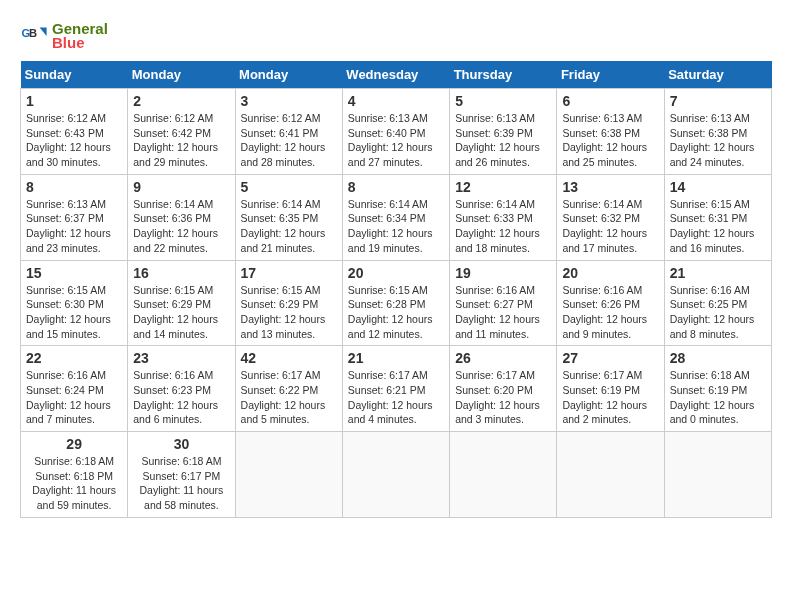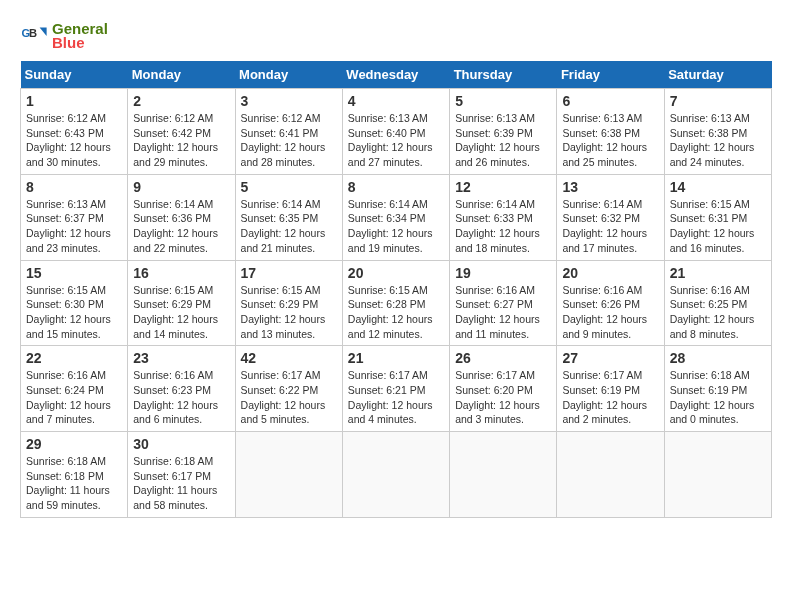--- a/index.html
+++ b/index.html
@@ -66,20 +66,21 @@
       display: block;
       margin-bottom: 2px;
     }
     .day-info {
       color: #333;
       font-size: 10.5px;
       line-height: 1.4;
     }
     tr:last-child td {
       border-bottom: 1px solid #ccc;
+      text-align: center;
     }
     .empty {
       background: #f9f9f9;
     }
   </style>
 </head>
 <body>
 
 <div class="header">
   <div class="logo">

